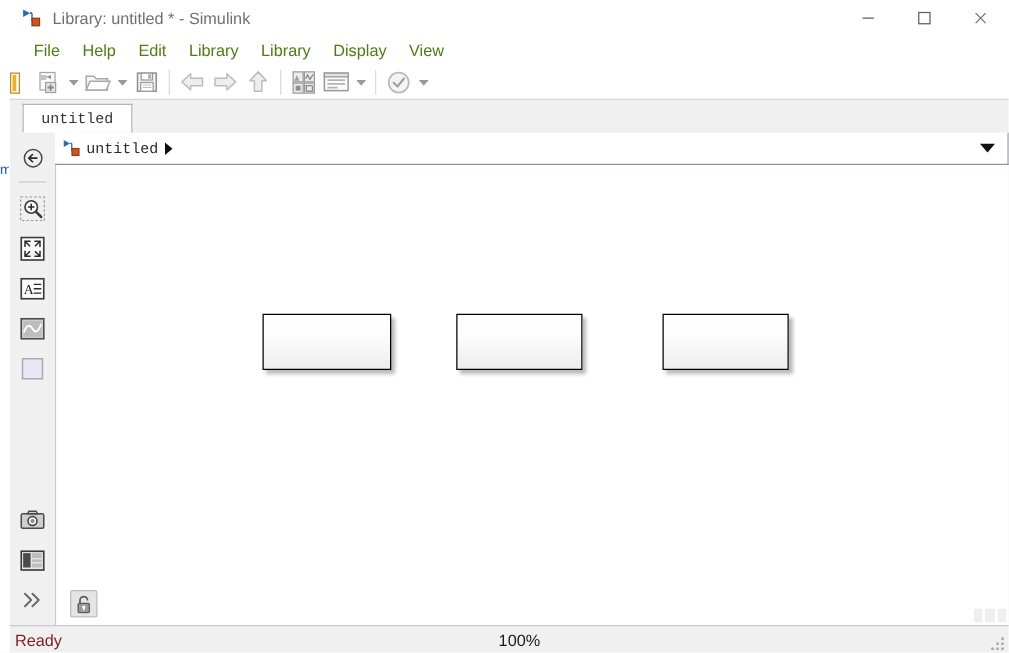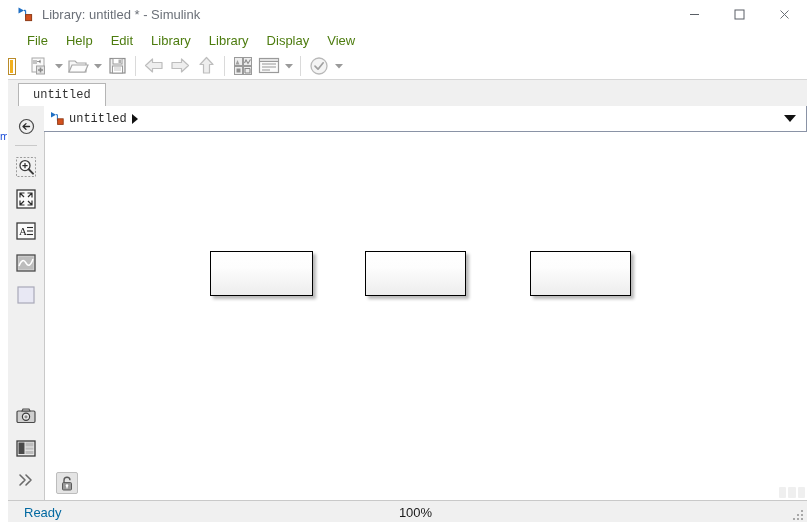--- a/index.html
+++ b/index.html
@@ -324,22 +324,22 @@
     height: 22px;
     background: #f0f0f0;
     border-top: 1px solid #c9c9c9;
     display: flex;
     align-items: center;
     z-index: 3;
   }
   #status-ready {
     font-family: "Liberation Sans", sans-serif;
     font-size: 13px;
-    color: #0369a1;
-    margin-left: 16px;
+    color: #7f1d1d;
+    margin-left: 4px;
   }
   #status-zoom {
     position: absolute;
     left: 0; right: 0;
     text-align: center;
     font-family: "Liberation Sans", sans-serif;
     font-size: 13px;
     color: #1a1a1a;
     pointer-events: none;
     padding-left: 16px;

